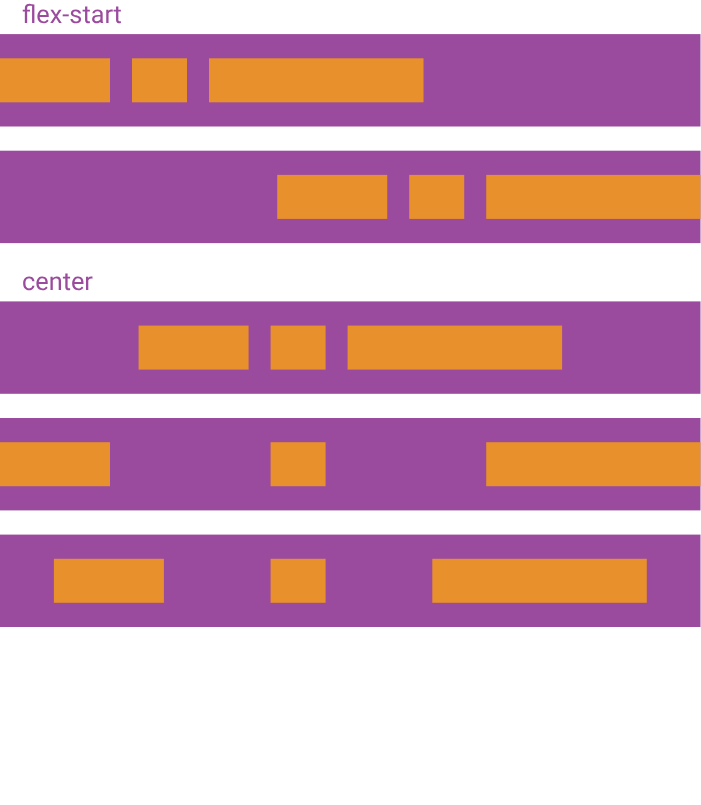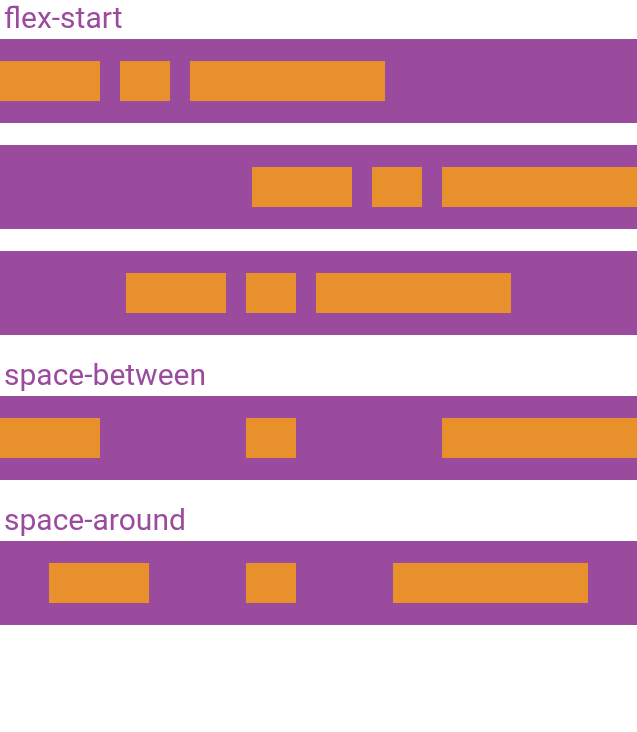--- a/index.html
+++ b/index.html
@@ -11,23 +11,23 @@
       font-family: -apple-system, BlinkMacSystemFont, "Segoe UI", Roboto, "Helvetica Neue", Arial, sans-serif;
       background: #ffffff;
       width: 637px;
       padding: 0;
     }
     .example-block {
       margin-bottom: 22px;
     }
     .example-label {
       color: #9b4b9e;
-      font-size: 30px;
+      font-size: 23px;
       font-weight: 400;
-      padding-left: 4px;
+      padding-left: 20px;
       padding-bottom: 4px;
     }
     .flex-container {
       background: #9b4b9e;
       display: flex;
       align-items: center;
       height: 84px;
       width: 637px;
     }
     .flex-container.flex-start {
@@ -78,36 +78,35 @@
 
 <div class="example-block">
   <div class="flex-container flex-end">
     <div class="flex-item item-medium"></div>
     <div class="flex-item item-small"></div>
     <div class="flex-item item-large"></div>
   </div>
 </div>
 
 <div class="example-block">
+  <div class="example-label">center</div>
   <div class="flex-container center">
     <div class="flex-item item-medium"></div>
     <div class="flex-item item-small"></div>
     <div class="flex-item item-large"></div>
   </div>
 </div>
 
 <div class="example-block">
-  <div class="example-label">space-between</div>
   <div class="flex-container space-between">
     <div class="flex-item item-medium"></div>
     <div class="flex-item item-small"></div>
     <div class="flex-item item-large"></div>
   </div>
 </div>
 
 <div class="example-block">
-  <div class="example-label">space-around</div>
   <div class="flex-container space-around">
     <div class="flex-item item-medium"></div>
     <div class="flex-item item-small"></div>
     <div class="flex-item item-large"></div>
   </div>
 </div>
 
 </body></html>

